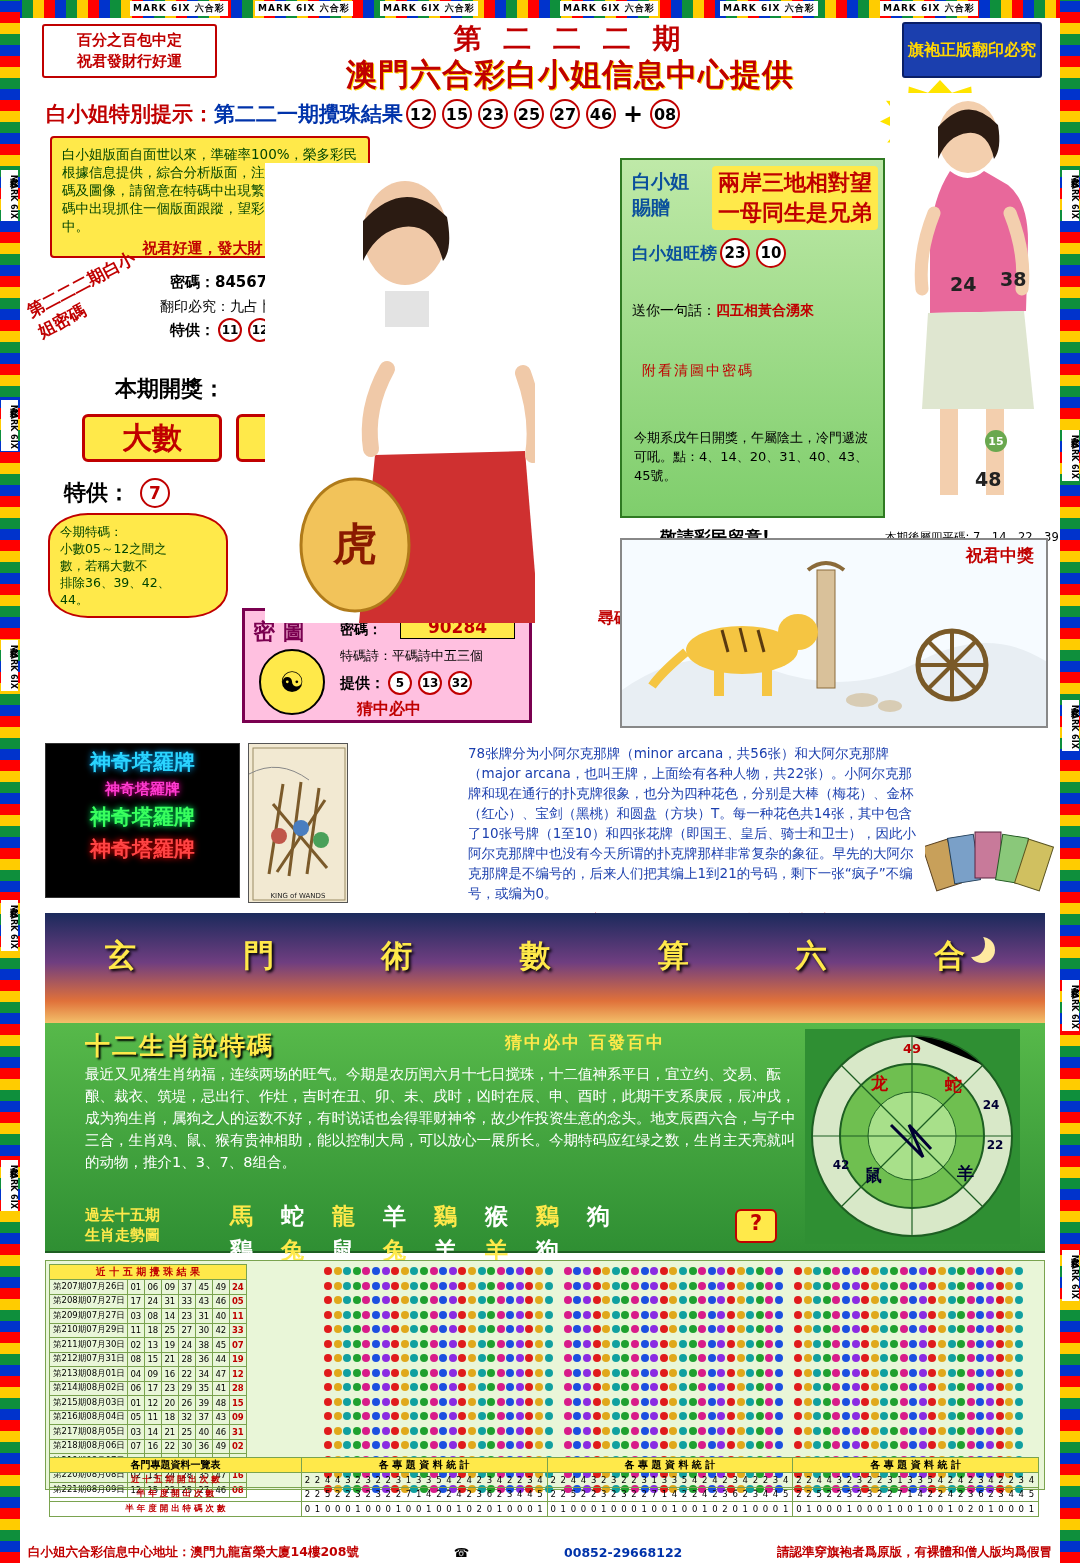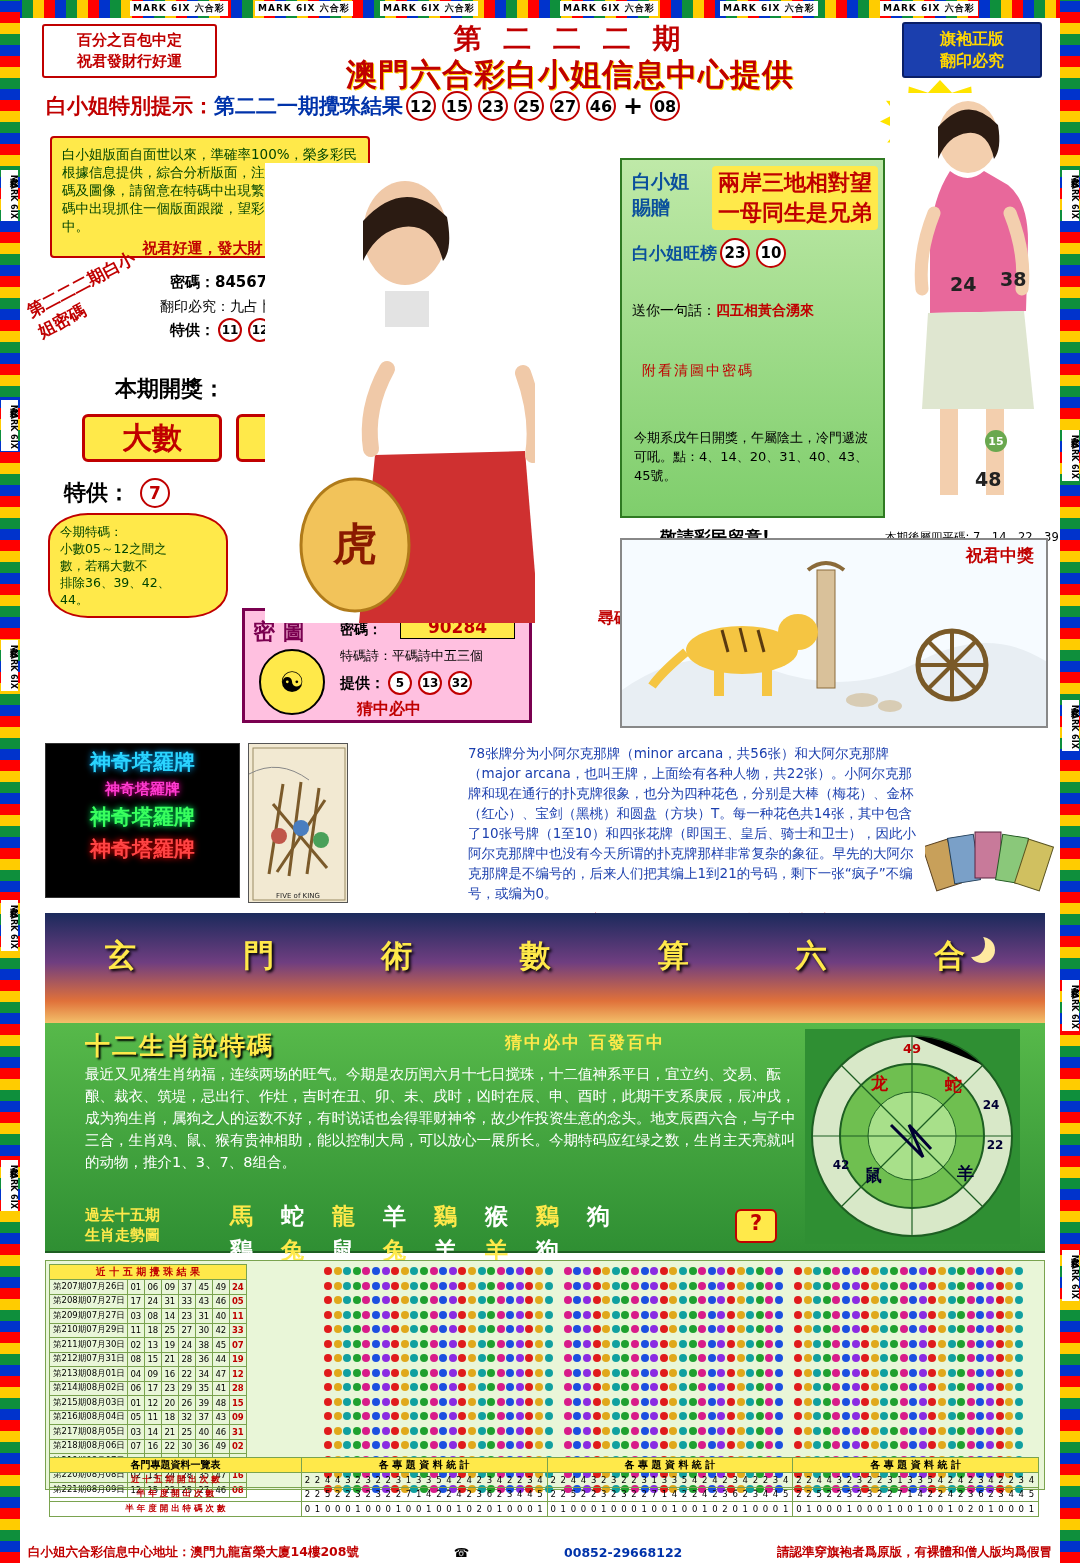--- a/index.html
+++ b/index.html
@@ -49,32 +49,32 @@
     color:#c00000; font-size:28px; font-weight:bold; letter-spacing:6px;
   }
   .main-title {
     position:absolute; left:290px; top:36px; width:520px; text-align:center;
     color:#c00000; font-size:31px; font-weight:bold; letter-spacing:1px;
     text-shadow:1px 1px 0 #ffd700;
   }
   .hdr-right-box {
     position:absolute; right:18px; top:4px; width:140px; height:56px;
     background:#1b3fae; border:2px solid #0a1f66; border-radius:3px;
-    display:flex; flex-direction:column; align-items:center; justify-content:center;
+    display:flex; flex-direction:row; align-items:center; justify-content:center;
   }
   .hdr-right-box div { color:#ffd700; font-size:16px; font-weight:bold; line-height:22px; }
   .starburst {
     position:absolute; right:60px; top:62px; width:120px; height:80px;
     background:#ffe400; clip-path:polygon(50% 0%,60% 16%,76% 8%,77% 27%,95% 26%,87% 42%,100% 52%,85% 62%,95% 78%,77% 78%,74% 95%,58% 85%,50% 100%,42% 85%,26% 95%,23% 78%,6% 78%,15% 62%,0% 52%,13% 42%,5% 26%,23% 27%,24% 8%,40% 16%);
     display:flex; flex-direction:column; align-items:center; justify-content:center;
     text-align:center;
   }
   .starburst span { font-size:11px; color:#c00000; font-weight:bold; line-height:14px; }
 
-  .tips-row { position:absolute; left:26px; top:66px; width:790px; height:44px; display:flex; align-items:center; }
+  .tips-row { position:absolute; left:26px; top:74px; width:790px; height:44px; display:flex; align-items:center; }
   .tips-label { color:#c00000; font-size:21px; font-weight:bold; }
   .tips-sub { color:#0033aa; font-size:21px; font-weight:bold; }
   .ball {
     display:inline-flex; align-items:center; justify-content:center;
     width:30px; height:30px; border-radius:50%; border:2px solid #c00000;
     color:#000; font-size:16px; font-weight:bold; background:#fff; margin:0 3px;
   }
   .plus { font-size:24px; font-weight:bold; color:#000; margin:0 4px; }
 
   
@@ -476,21 +476,21 @@
               <path d="M40 132 L52 38"></path>
               <path d="M58 130 L70 44"></path>
             <path d="M28 128 L76 56"></path>
               <path d="M24 60 L78 124"></path>
           </g>
           <circle cx="30" cy="92" r="8" fill="#c0564a"></circle>
           <circle cx="52" cy="84" r="8" fill="#4a7ec0"></circle>
           <circle cx="72" cy="96" r="8" fill="#4aa05a"></circle>
           <path d="M0 30 q30 -16 60 6" stroke="#888" fill="none"></path>
         </svg>
-        <div class="cap">FIVE of KING</div>
+        <div class="cap">KING of WANDS</div>
       </div>
     </div>
     <div class="tarot-text">
       <span>78张牌分为小阿尔克那牌（minor arcana，共56张）和大阿尔克那牌（major arcana，也叫王牌，上面绘有各种人物，共22张）。小阿尔克那牌和现在通行的扑克牌很象，也分为四种花色，分别是大棒（梅花）、金杯（红心）、宝剑（黑桃）和圆盘（方块）T。每一种花色共14张，其中包含了10张号牌（1至10）和四张花牌（即国王、皇后、骑士和卫士），因此小阿尔克那牌中也没有今天所谓的扑克牌那样非常复杂的象征。早先的大阿尔克那牌是不编号的，后来人们把其编上1到21的号码，剩下一张“疯子”不编号，或编为0。</span>
       <div class="q" style="margin-top:6px">左圖中是塔羅牌中的寶劍國王及權杖五，由此看出要看垂五字尾的號碼?</div>
     </div>
     <svg class="fan-cards" viewBox="0 0 130 80">
       <g>
         <rect x="4" y="24" width="26" height="46" fill="#c8a05a" stroke="#5a4020" transform="rotate(-18 17 47)"></rect>
         <rect x="26" y="18" width="26" height="46" fill="#7aa0c8" stroke="#24405a" transform="rotate(-9 39 41)"></rect>

